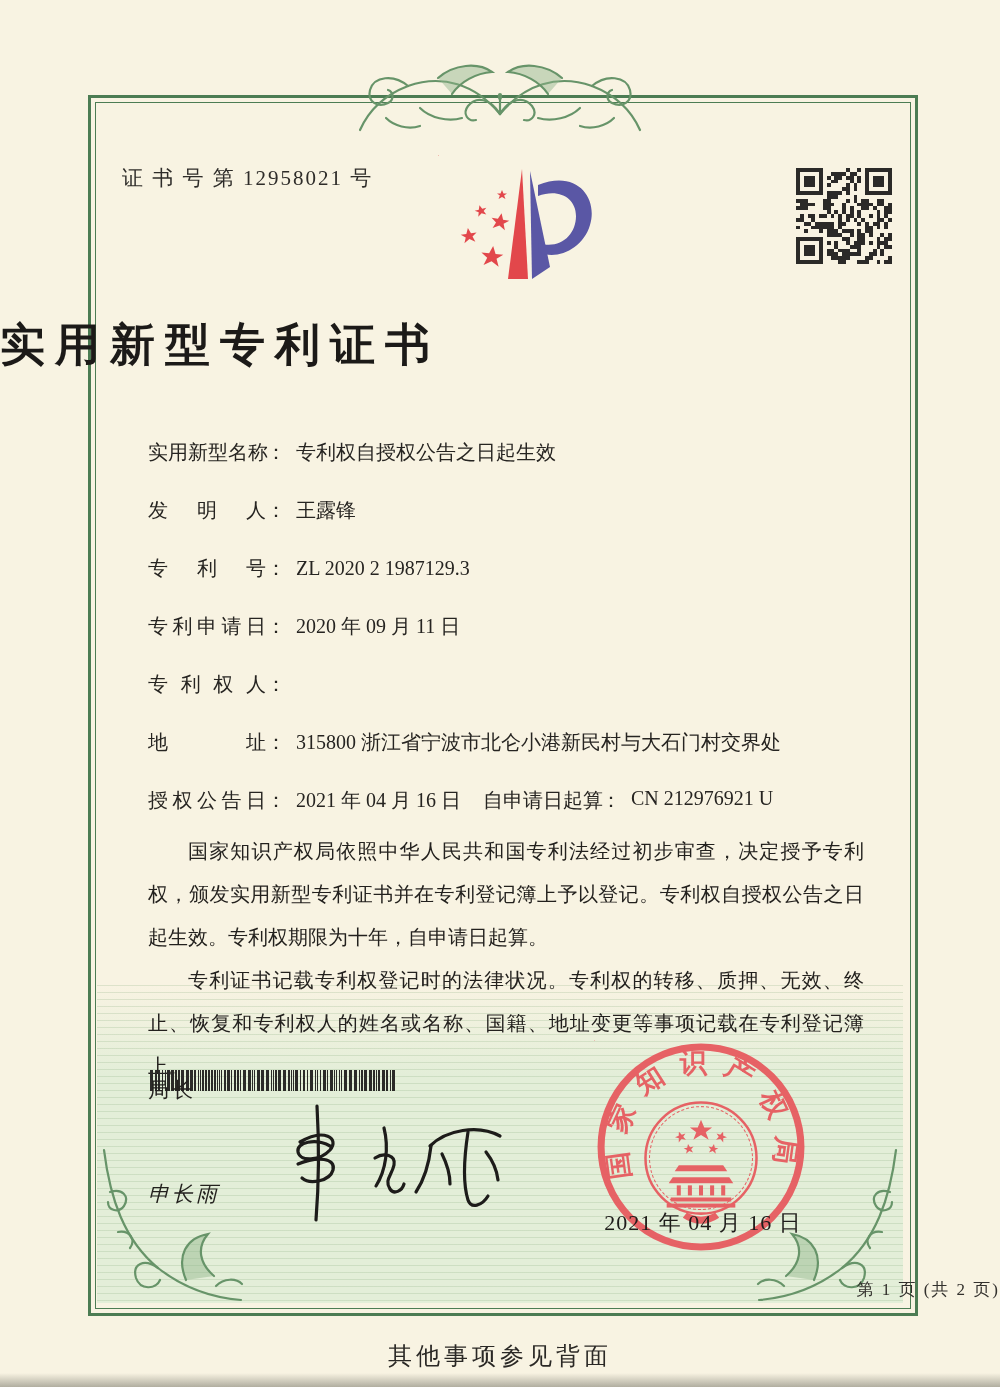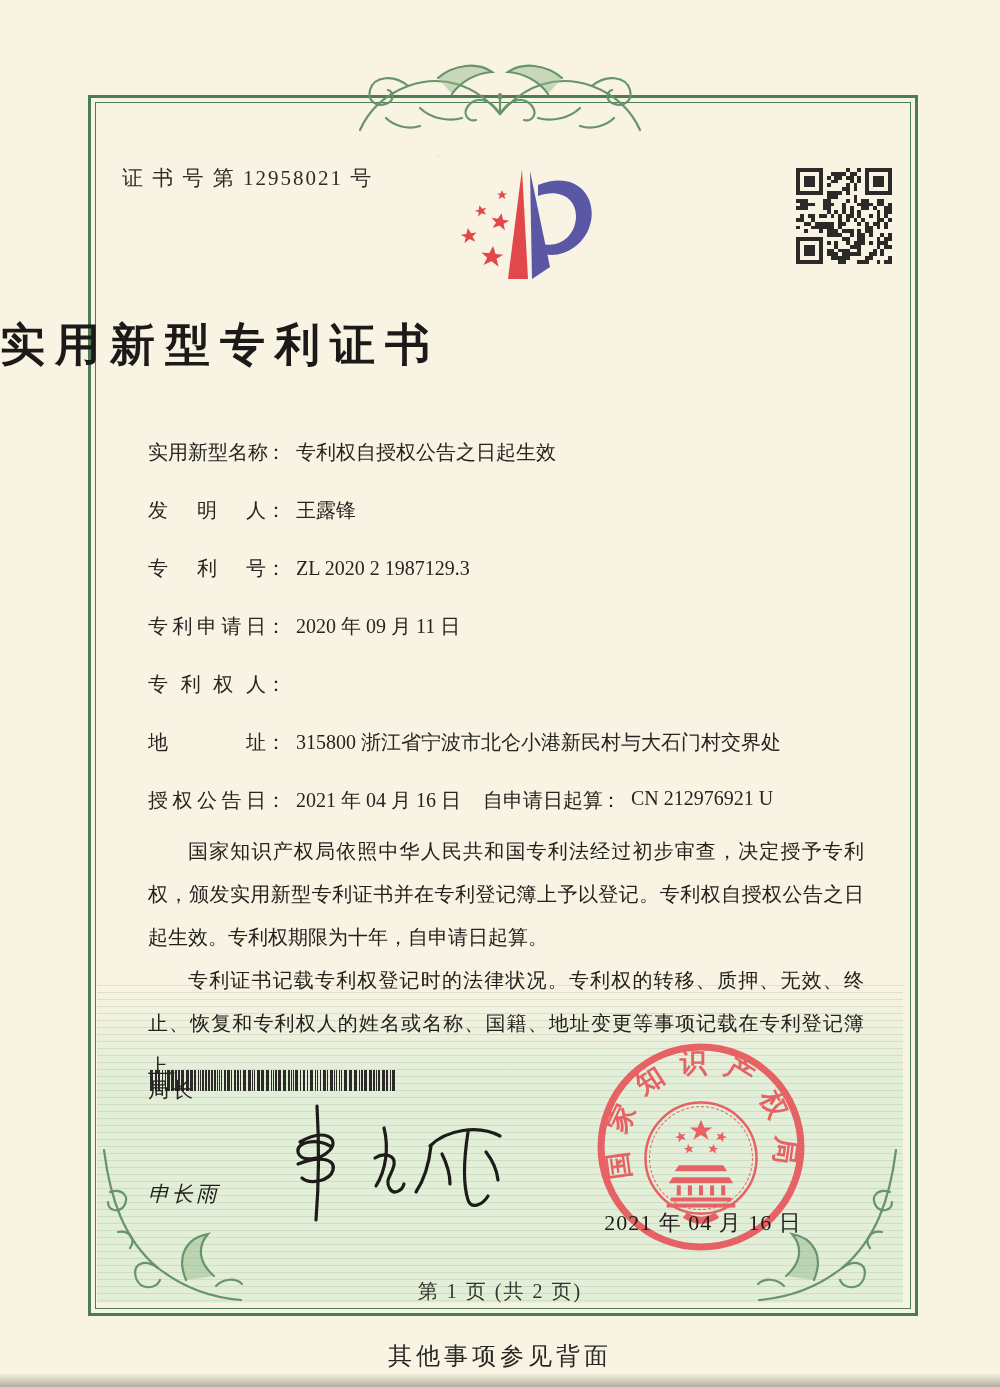--- a/index.html
+++ b/index.html
@@ -29,21 +29,21 @@
   .paras{left:148px;top:830px;width:716px;font-size:20px;line-height:43px;color:#23211e;
     text-align:justify;}
   .paras p{margin:0;text-indent:2em;}
   .barcode{left:150px;top:1070px;}
   .officer{left:148px;font-size:21px;font-family:"Liberation Sans","DejaVu Sans",sans-serif;
     color:#23211e;letter-spacing:3px;}
   .sig{left:272px;top:1100px;}
   .seal{left:594px;top:1040px;}
   .seal-date{left:578px;top:1208px;width:250px;text-align:center;font-size:22px;color:#1e1c1a;
     letter-spacing:1px;}
-  .pageno{left:0;top:1278px;width:100%;text-align:center;font-size:20px;color:#33312d;letter-spacing:2px;}
+  .pageno{left:0;top:1278px;width:100%;text-align:right;font-size:17px;color:#33312d;letter-spacing:2px;}
   .backnote{left:0;top:1340px;width:100%;text-align:center;font-size:24px;color:#2a2825;letter-spacing:4px;}
   svg{display:block;}
 </style>
 </head>
 <body>
 
 <div class="page">
 
   <div class="green-panel abs"></div>
   <div class="frame"></div>

